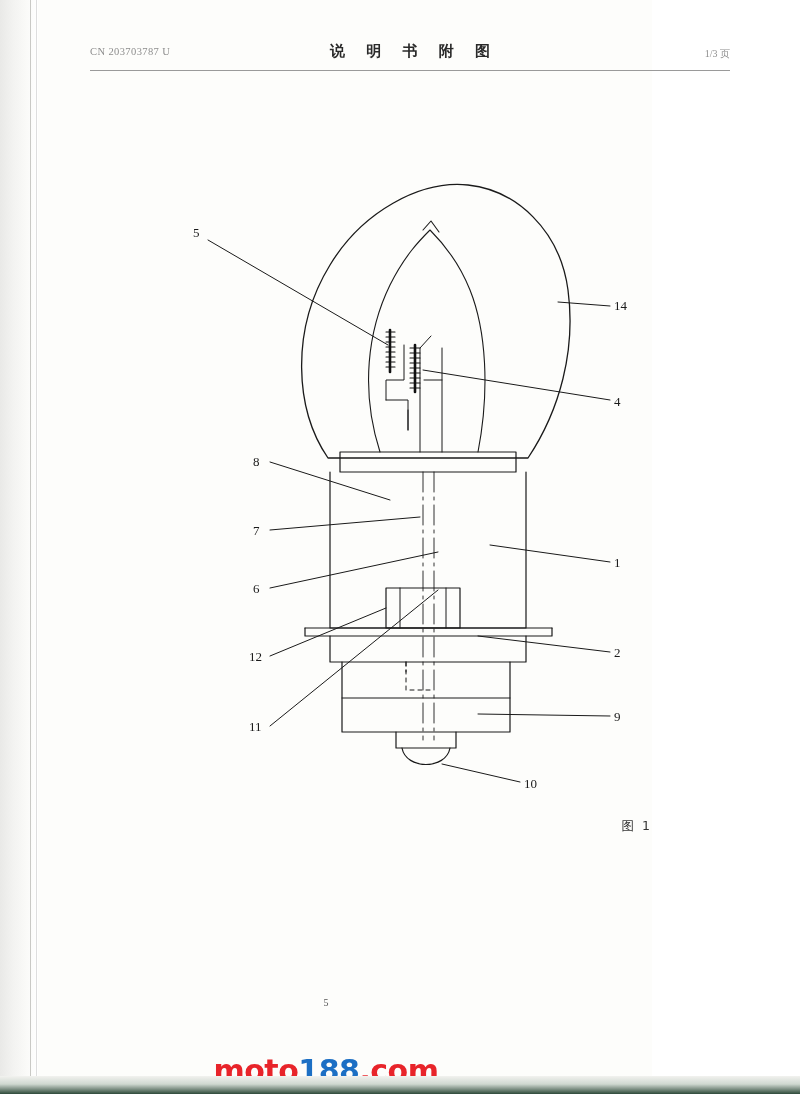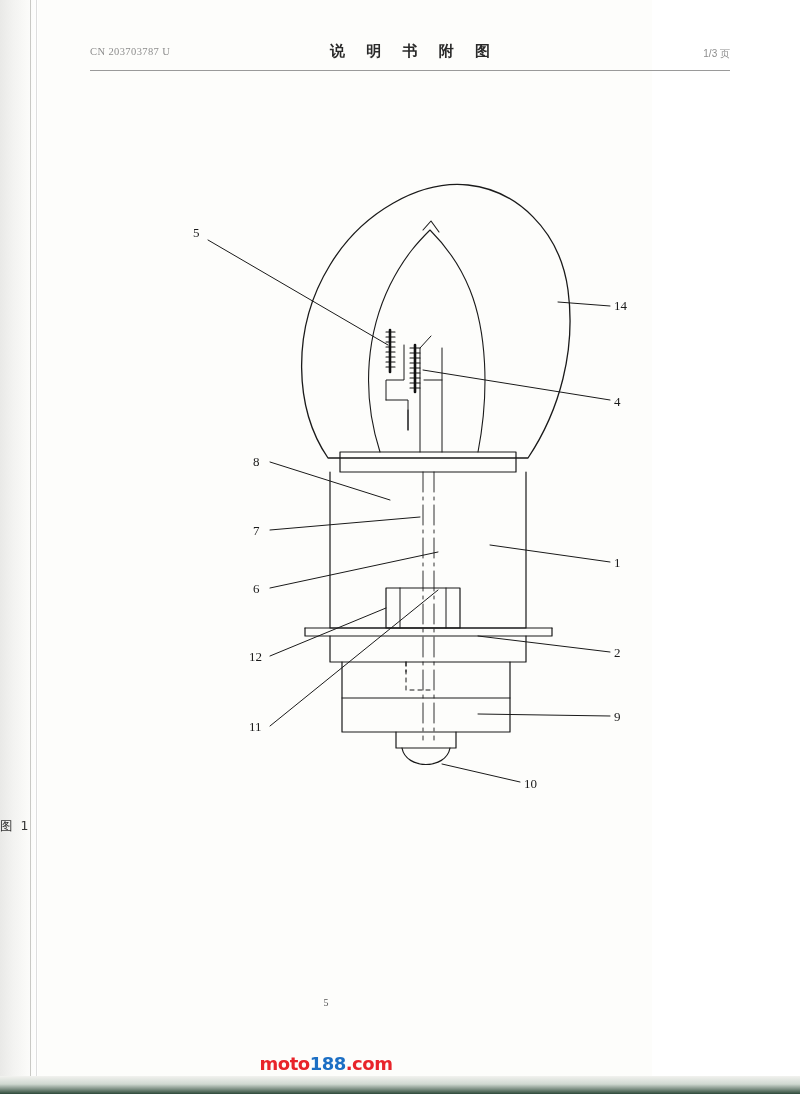--- a/index.html
+++ b/index.html
@@ -84,21 +84,21 @@
     letter-spacing: 8px;
     font-family: "DejaVu Sans", sans-serif;
     font-weight: 600;
   }
   #header-page {
     position: absolute;
     right: 0;
     top: 5px;
     font-size: 10px;
     color: #8d8d8d;
-    font-family: Liberation Sans, sans-serif;
+    font-family: Liberation Serif, serif;
   }
   #header-rule {
     position: absolute;
     left: 90px;
     top: 70px;
     width: 640px;
     height: 1px;
     background: #9a9a9a;
   }
 
@@ -113,21 +113,21 @@
   #figure svg {
     display: block;
   }
 
   
   #fig-caption {
     position: absolute;
     left: 0;
     right: 0;
     top: 818px;
-    text-align: left;
+    text-align: right;
     font-size: 12.5px;
     color: #333;
     letter-spacing: 2px;
     font-family: "DejaVu Sans", sans-serif;
   }
 
   
   #page-number {
     position: absolute;
     left: 0;
@@ -141,21 +141,21 @@
 
   
   #watermark {
     position: absolute;
     left: 0;
     right: 0;
     top: 1053px;
     text-align: center;
     font-family: "DejaVu Sans", sans-serif;
     font-weight: 900;
-    font-size: 18px;
+    font-size: 30px;
     letter-spacing: -0.5px;
   }
   #watermark .wm-a { color: #e8242a; }
   #watermark .wm-b { color: #1c6fc4; }
   #watermark .wm-c { color: #e8242a; }
 
   .lbl {
     font-family: "Liberation Serif", serif;
     font-size: 13px;
     fill: #1a1a1a;

